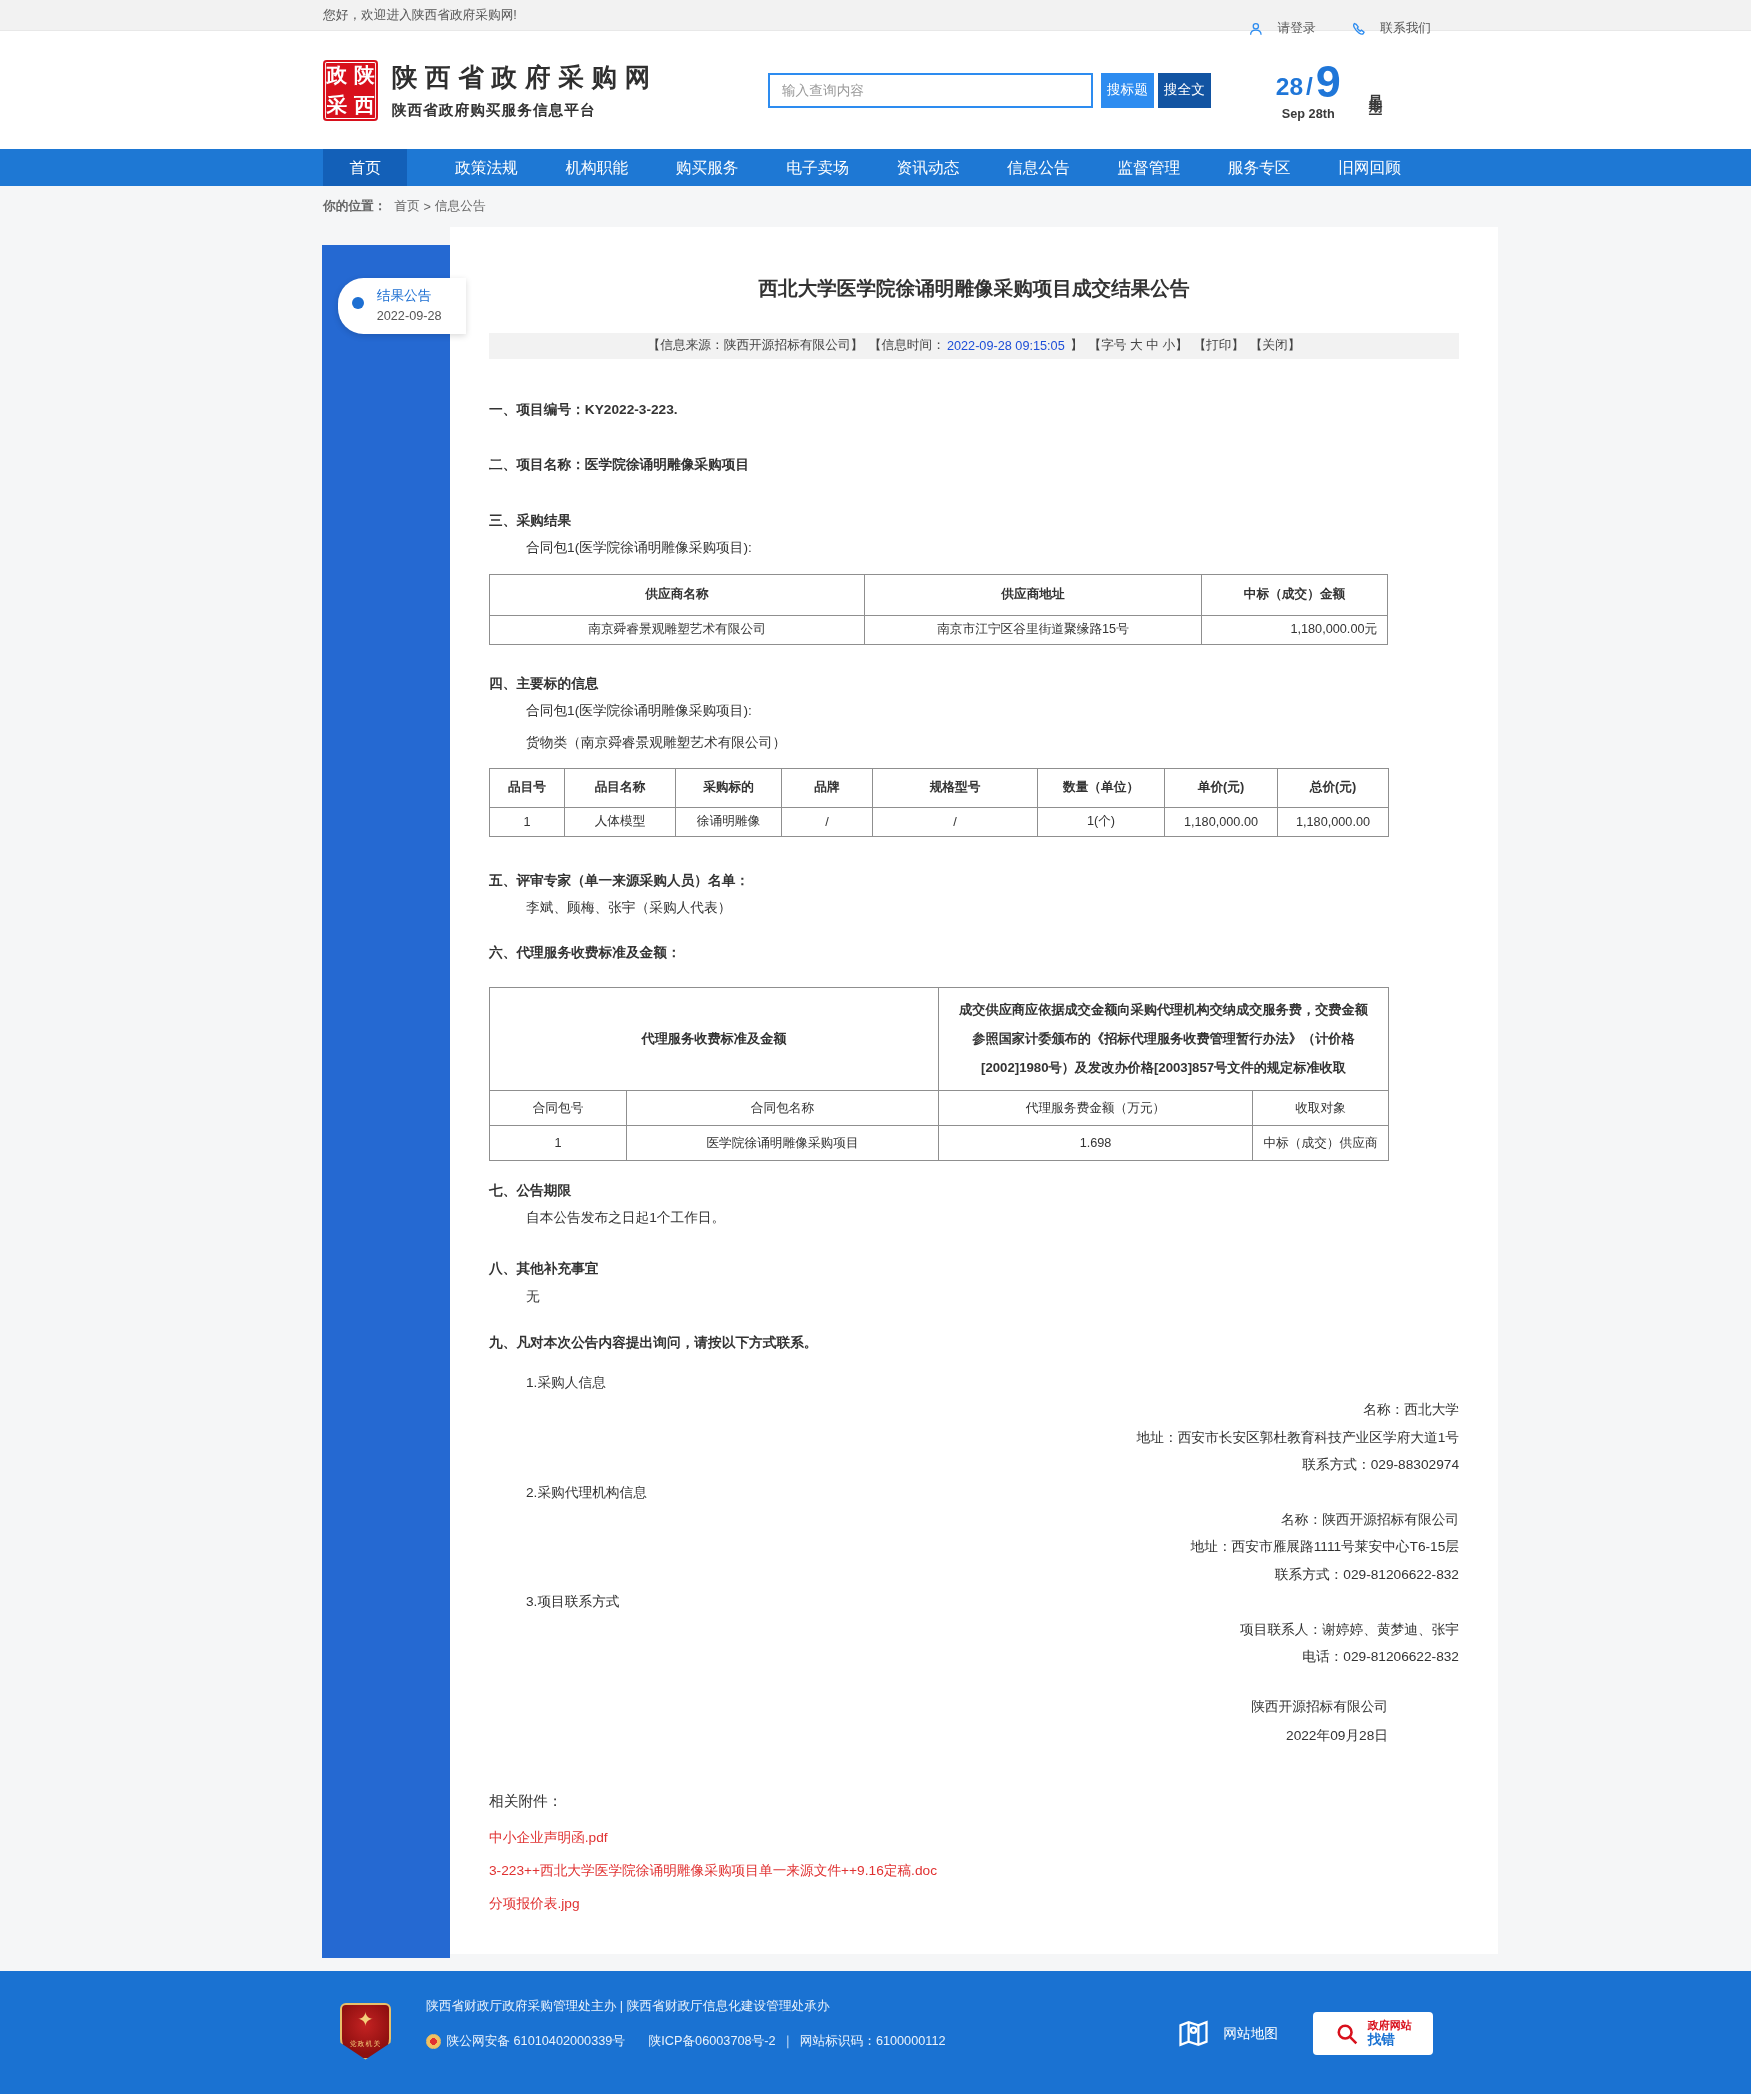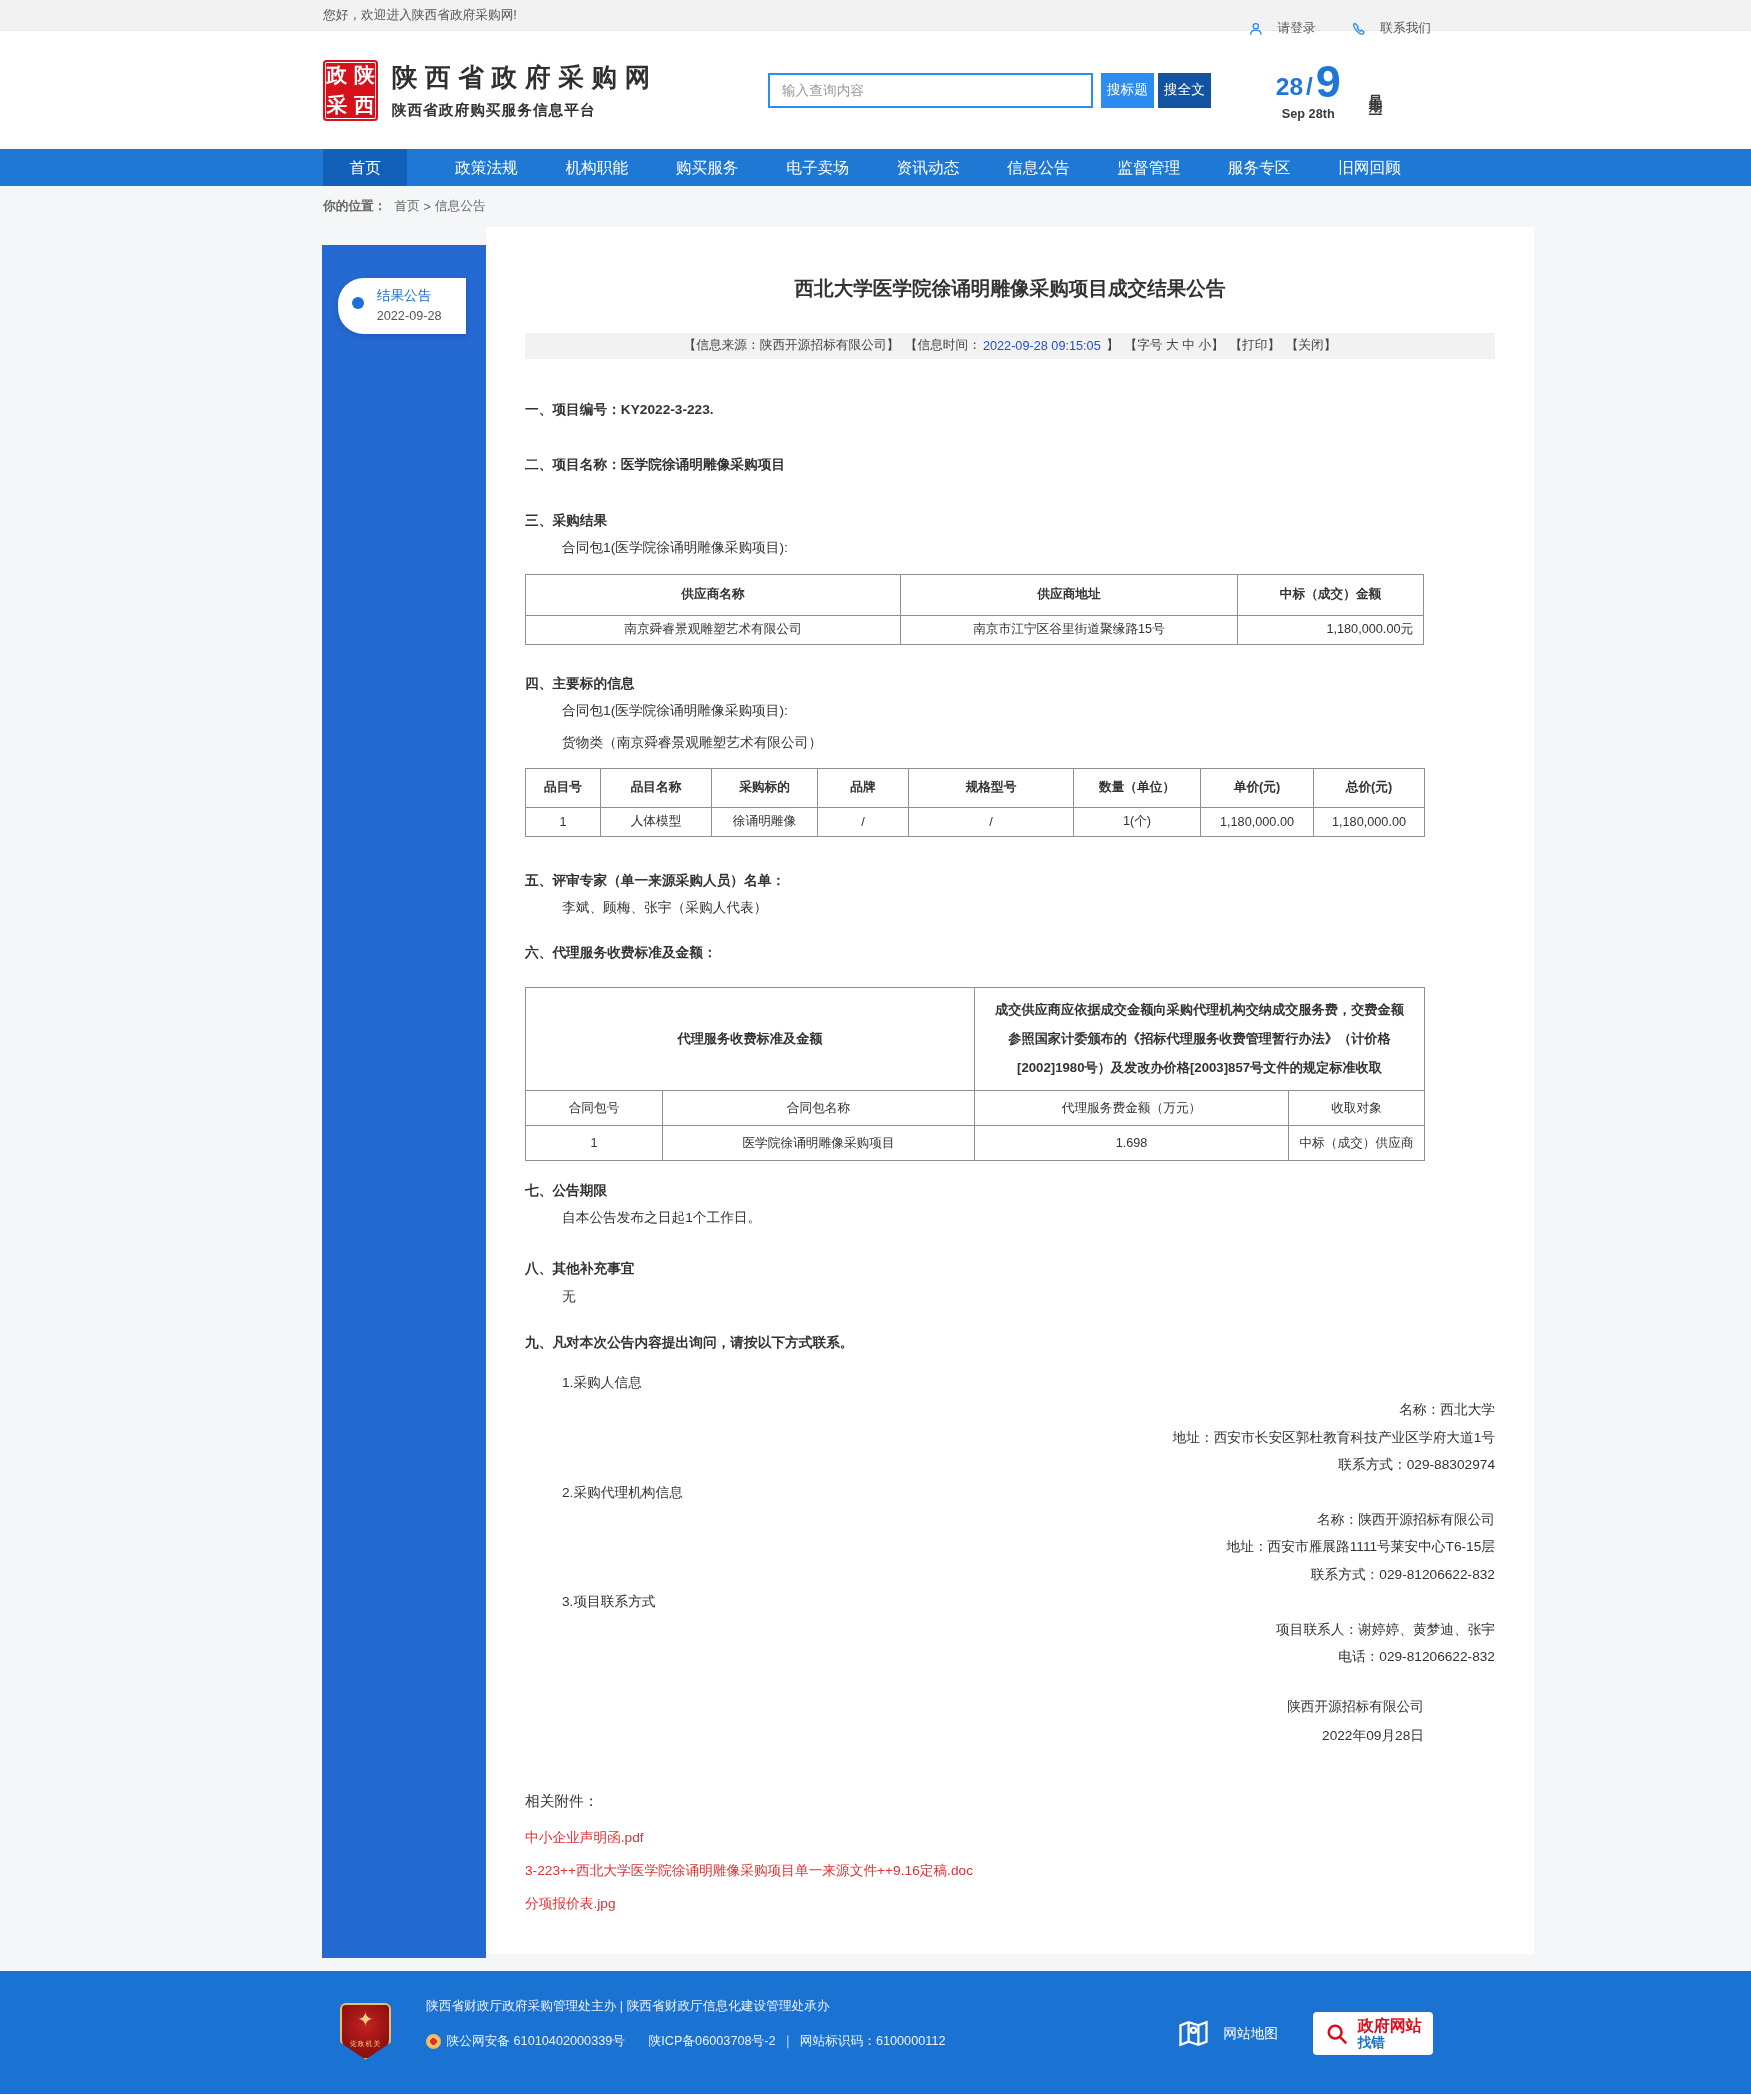--- a/index.html
+++ b/index.html
@@ -45,21 +45,21 @@
   .nav li.active { background:#1360b8; padding:0 26.5px; }
 
   
   .pagebg { background:#f5f6f7; }
   .breadcrumb { height:41px; display:flex; align-items:center; font-size:12.7px; color:#666; }
   .breadcrumb .bc-label { font-weight:700; }
   .breadcrumb a { color:#666; text-decoration:none; cursor:pointer; margin-left:7.8px; }
   .breadcrumb .bc-cur { margin-left:3.9px; }
 
   .mainrow { display:flex; margin-left:322px; width:1192px; align-items:flex-start; }
-  .side { width:164px; background:#2569d2; height:1713px; margin-top:17.6px; position:relative; flex:none; }
+  .side { width:128px; background:#2569d2; height:1713px; margin-top:17.6px; position:relative; flex:none; }
   .side-tag { position:absolute; top:33px; left:15.7px; width:128px; background:#fff; border-radius:25.5px 0 0 25.5px; padding:7.8px 5.9px 7.8px 39px; box-shadow:0 2px 5.9px rgba(0,0,0,.15); cursor:pointer; }
   .side-dot { position:absolute; left:14.7px; top:19.6px; width:11.8px; height:11.8px; border-radius:50%; background:#1d6fd2; }
   .side-tag-title { font-size:13.7px; color:#1d6fd2; line-height:21.6px; }
   .side-tag-date { font-size:12.7px; color:#555; line-height:19.6px; }
 
   .card { width:1048px; background:#fff; min-height:1727px; padding:47px 39px 9.8px; flex:none; }
   .art-title { font-size:19.6px; font-weight:700; color:#333; text-align:center; line-height:29px; }
   .metabar { margin-top:30px; height:25.5px; background:#f2f2f2; display:flex; align-items:center; justify-content:center; font-size:12.7px; color:#444; gap:2px; }
   .metabar .red { color:#1d4ed8; }
   .metabar span { white-space:pre; }
@@ -102,21 +102,21 @@
   .emblem .emb-band { position:absolute; bottom:8.8px; width:100%; text-align:center; color:#f4cf7a; font-size:6.9px; letter-spacing:1px; }
   .footer-text { margin-left:35px; font-size:12.7px; color:#eaf2fc; }
   .fline { height:35px; display:flex; align-items:center; gap:5.9px; }
   .fcount { font-size:15.7px; font-weight:700; color:#fff; padding:0 2px; }
   .badge-police { width:14.7px; height:14.7px; border-radius:50%; background:radial-gradient(circle,#e03131 35%,#f0c060 36%); border:1px solid #f0c060; flex:none; }
   .flink { color:#eaf2fc; cursor:pointer; }
   .footer-right { position:absolute; right:319px; top:41px; display:flex; align-items:center; gap:35px; }
   .map-block { display:flex; align-items:center; gap:9.8px; color:#fff; font-size:13.7px; cursor:pointer; }
   .finderr { width:120px; height:43px; background:#fff; border-radius:3.9px; display:flex; align-items:center; justify-content:center; gap:7.8px; cursor:pointer; }
   .finderr-texts { line-height:1.2; }
-  .fe1 { color:#d8101c; font-size:16px; font-weight:700; }
+  .fe1 { color:#d8101c; font-size:11px; font-weight:700; }
   .fe2 { color:#1a72d2; font-size:13.7px; font-weight:700; }
 </style>
 </head>
 <body>
 
 <div id="page">
 
   <div class="topbar">
     <div class="shell">
       <span>您好，欢迎进入陕西省政府采购网!</span>

